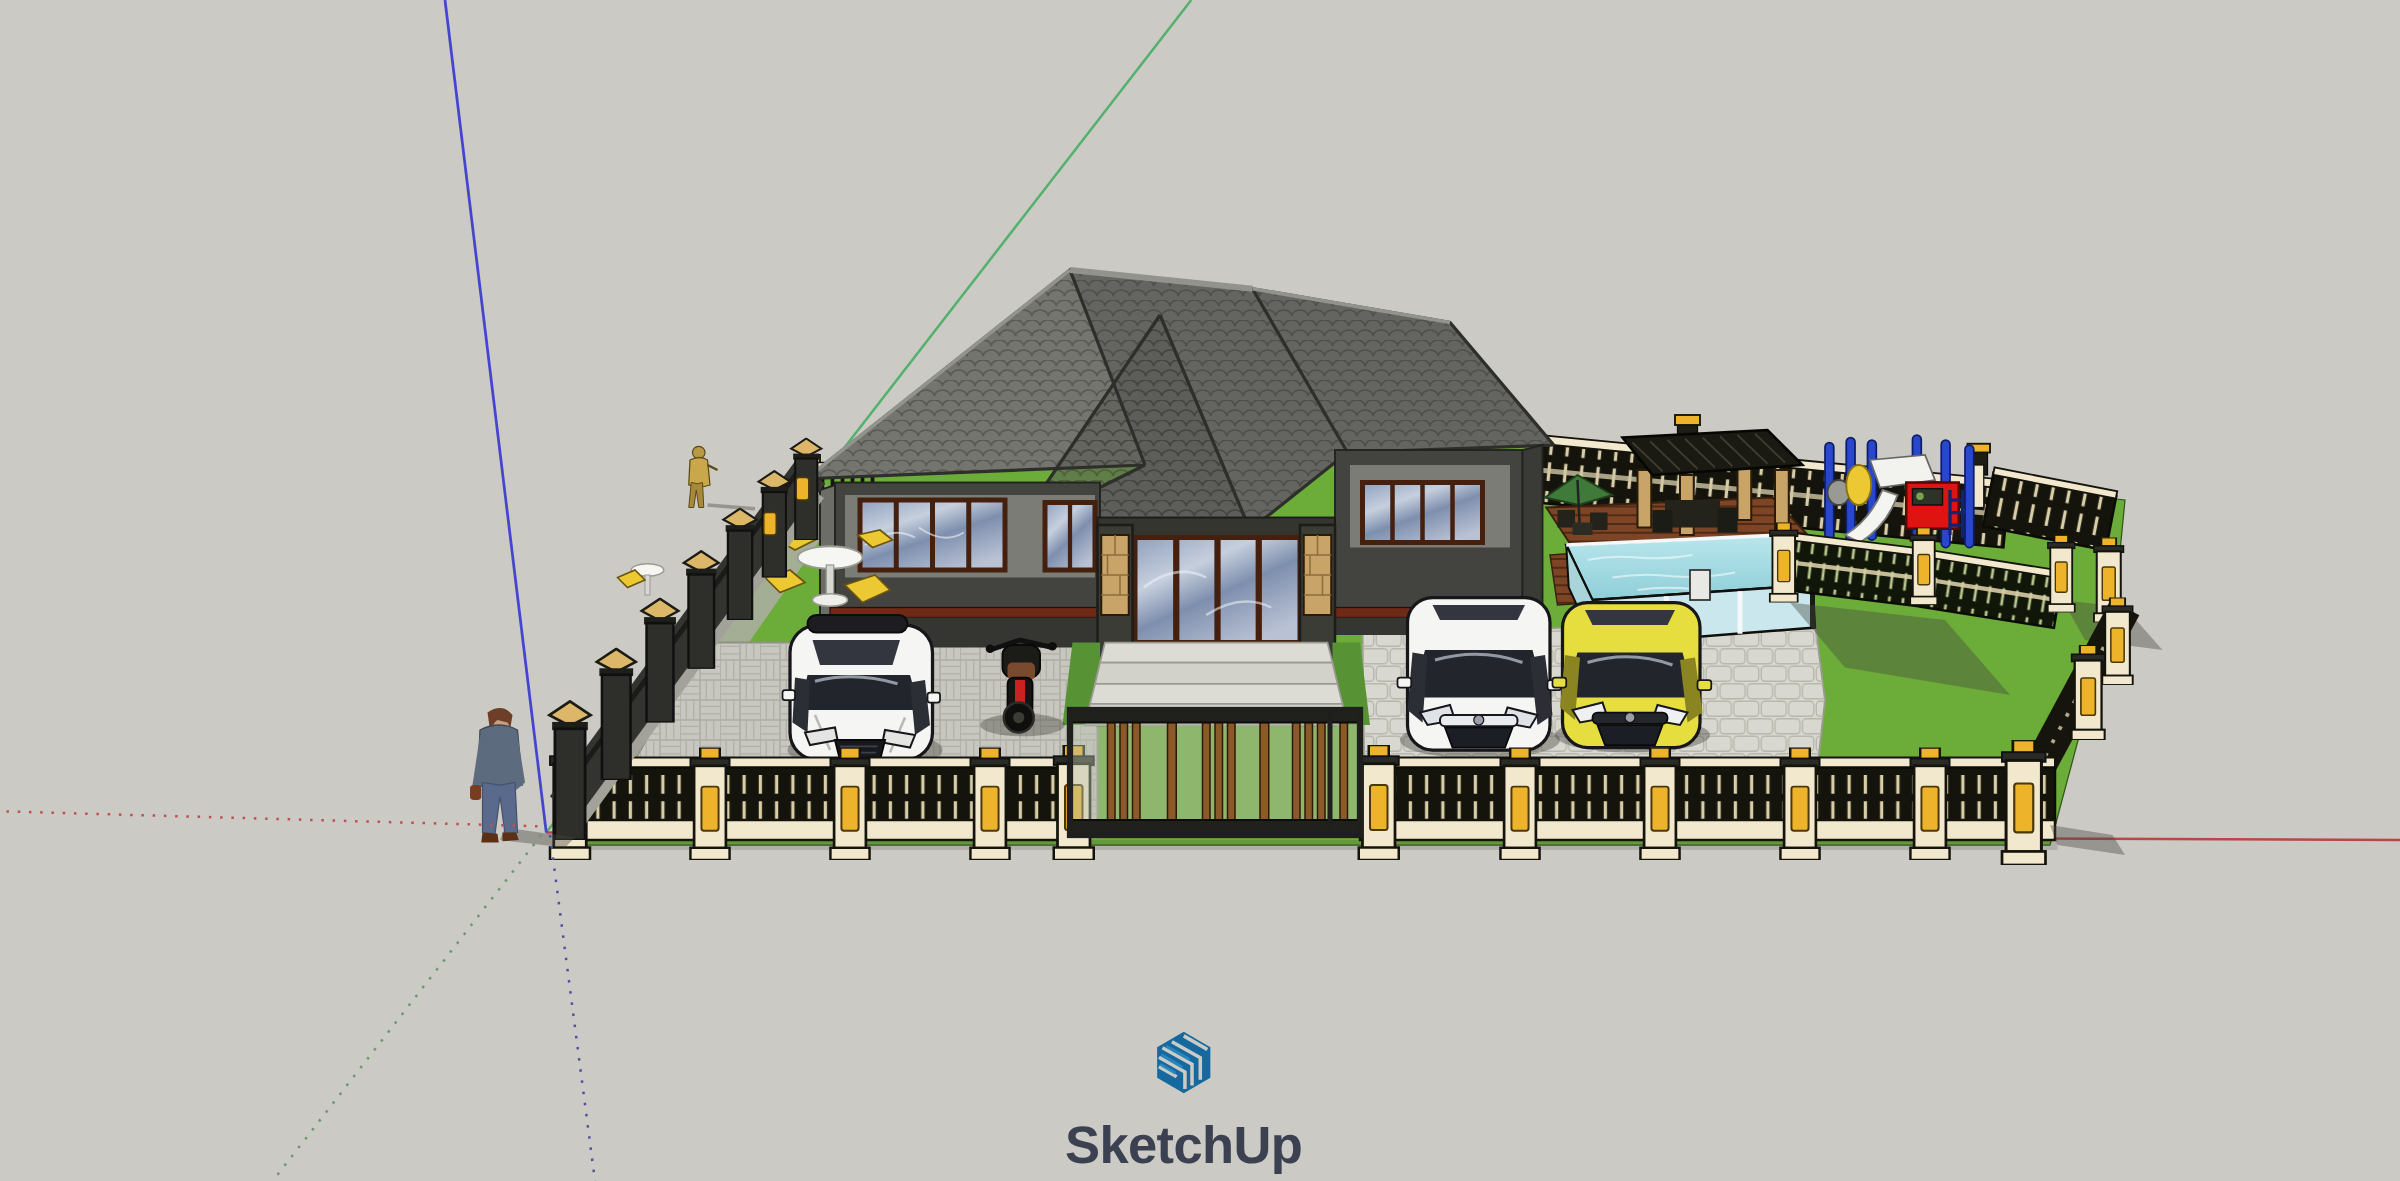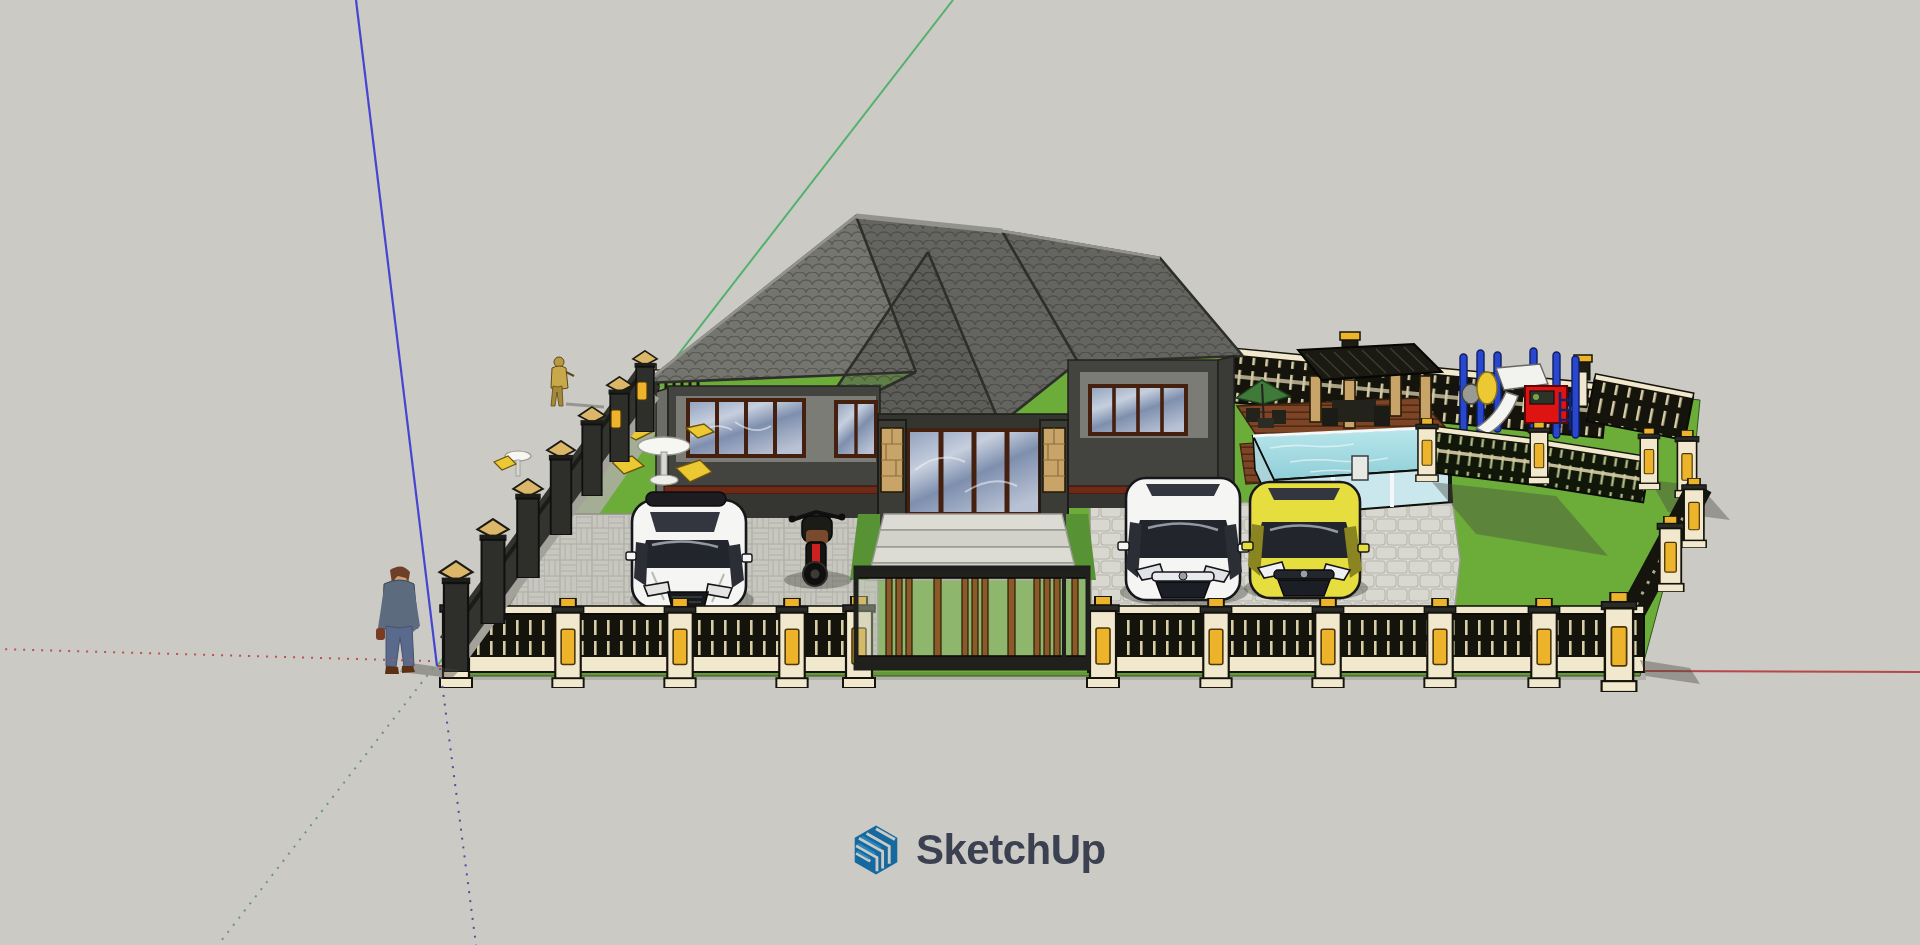--- a/index.html
+++ b/index.html
@@ -1,20 +1,20 @@
 <!DOCTYPE html>
 <html style="--bg: #cbcac5; --wm-text: #3b4150; --wm-blue-dark: #15699f; --wm-blue-mid: #2b8ac2; --axis-blue: #4545d2; --axis-green: #53b16c; --axis-red: #b64848; --axis-red-dot: #c05050; --axis-green-dot: #6a9a6a; --axis-blue-dot: #5050a0; --roof-light: #757570; --roof-mid: #646460; --roof-dark: #575753; --roof-line: #2e2e2a; --ridge: #93938d; --wall-dark: #43433f; --wall-mid: #6d6d68; --wall-light: #7c7c76; --plinth: #353532; --trim-maroon: #6e2a16; --frame-brown: #45200f; --stone-tan: #c8a469; --step: #dcdcd5; --lawn: #6cad39; --lawn-dark: #579234; --paver-left: #c7c7c0; --paver-right: #d8d8d0; --fence-cream: #f2e8cd; --fence-gold: #edb32a; --fence-dark: #14140c; --pillar-dark: #2e2e2b; --cap-tan: #dcb76a; --pool-water: #9fd6de; --pool-glass: #c9e7ec; --deck: #7d4526; --deck-line: #4f2a14; --pergola-dark: #1a1a12; --play-blue: #2847cc; --play-red: #e01313; --play-yellow: #ecc832; --car-white: #f5f5f3; --car-yellow: #e6de3e; --car-window: #23252c; --skin: #c99f7e; --shirt: #5c6b7e; --jeans: #5a6a8c; --shadow: rgba(70,70,62,0.40);"><head>
 <meta charset="utf-8">
 <style>
   html,body{margin:0;padding:0;width:1920px;height:945px;overflow:hidden;
     font-family:"Liberation Sans",sans-serif;background:var(--bg,#cbcac5);}
   .viewport{position:relative;width:1920px;height:945px;background:var(--bg,#cbcac5);}
   svg{display:block}
   .watermark{position:absolute;left:852px;top:824px;display:flex;align-items:center;gap:16px;
-    user-select:none;}
+    user-select:none;flex-direction:column;}
   .watermark .wm-text{font-size:42px;font-weight:bold;color:var(--wm-text,#3b4150);
     letter-spacing:-0.5px;}
 </style>
 </head>
 <body>
 
 <div class="viewport">
 
 <svg width="1920" height="945" viewBox="0 0 1920 945">
 <defs>

